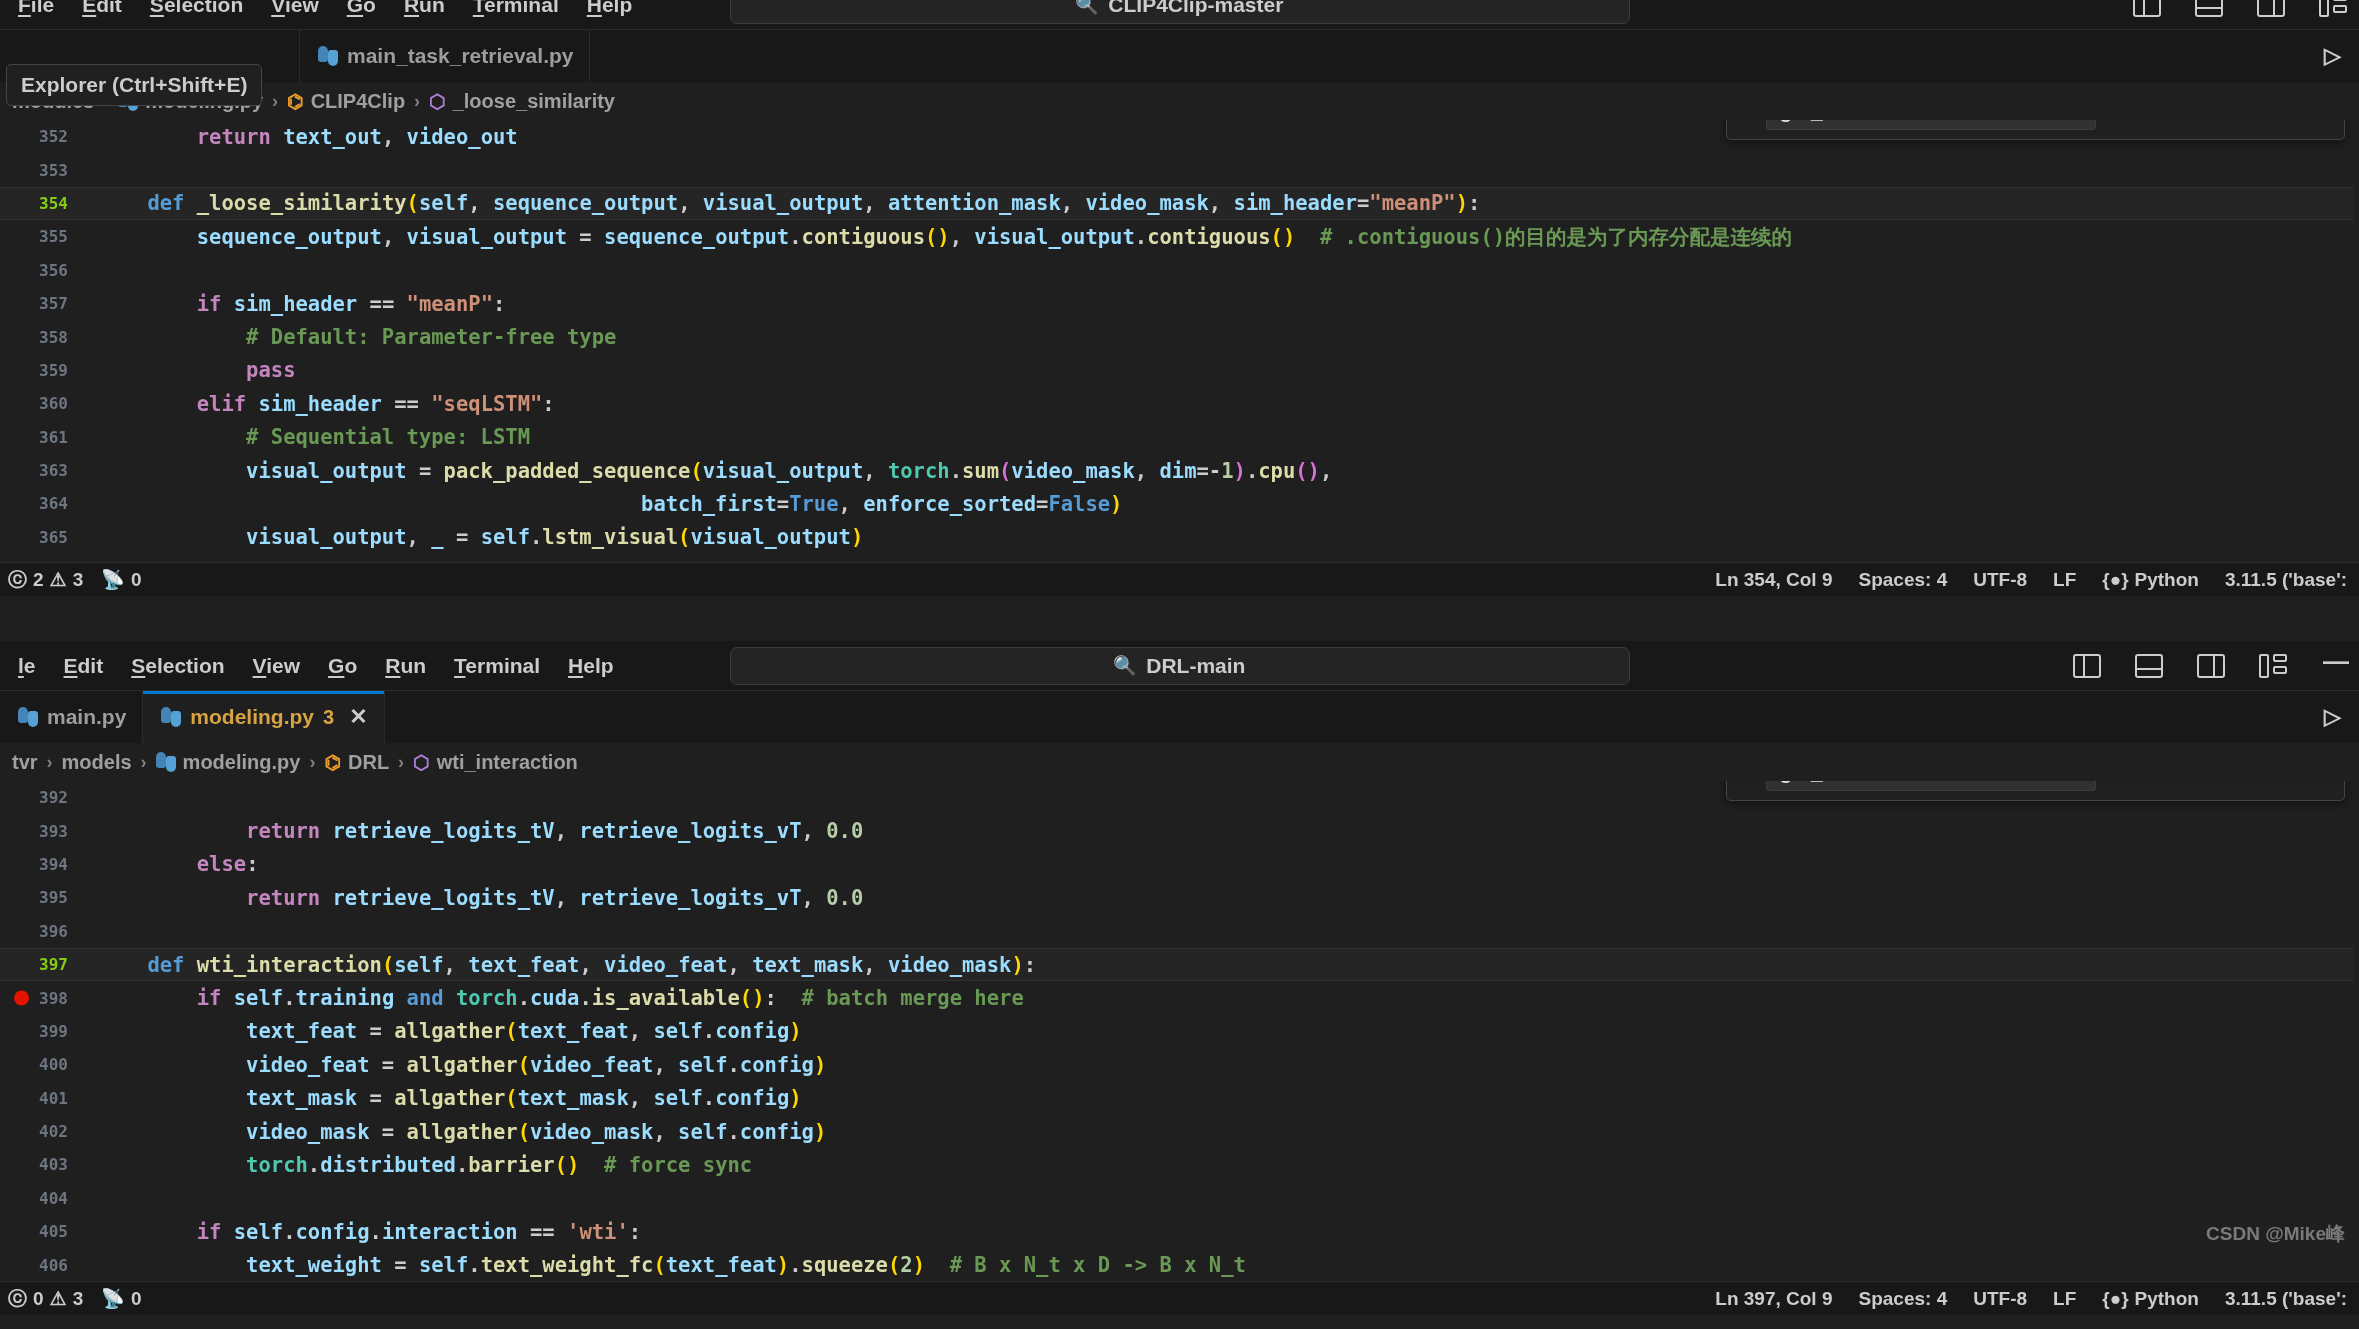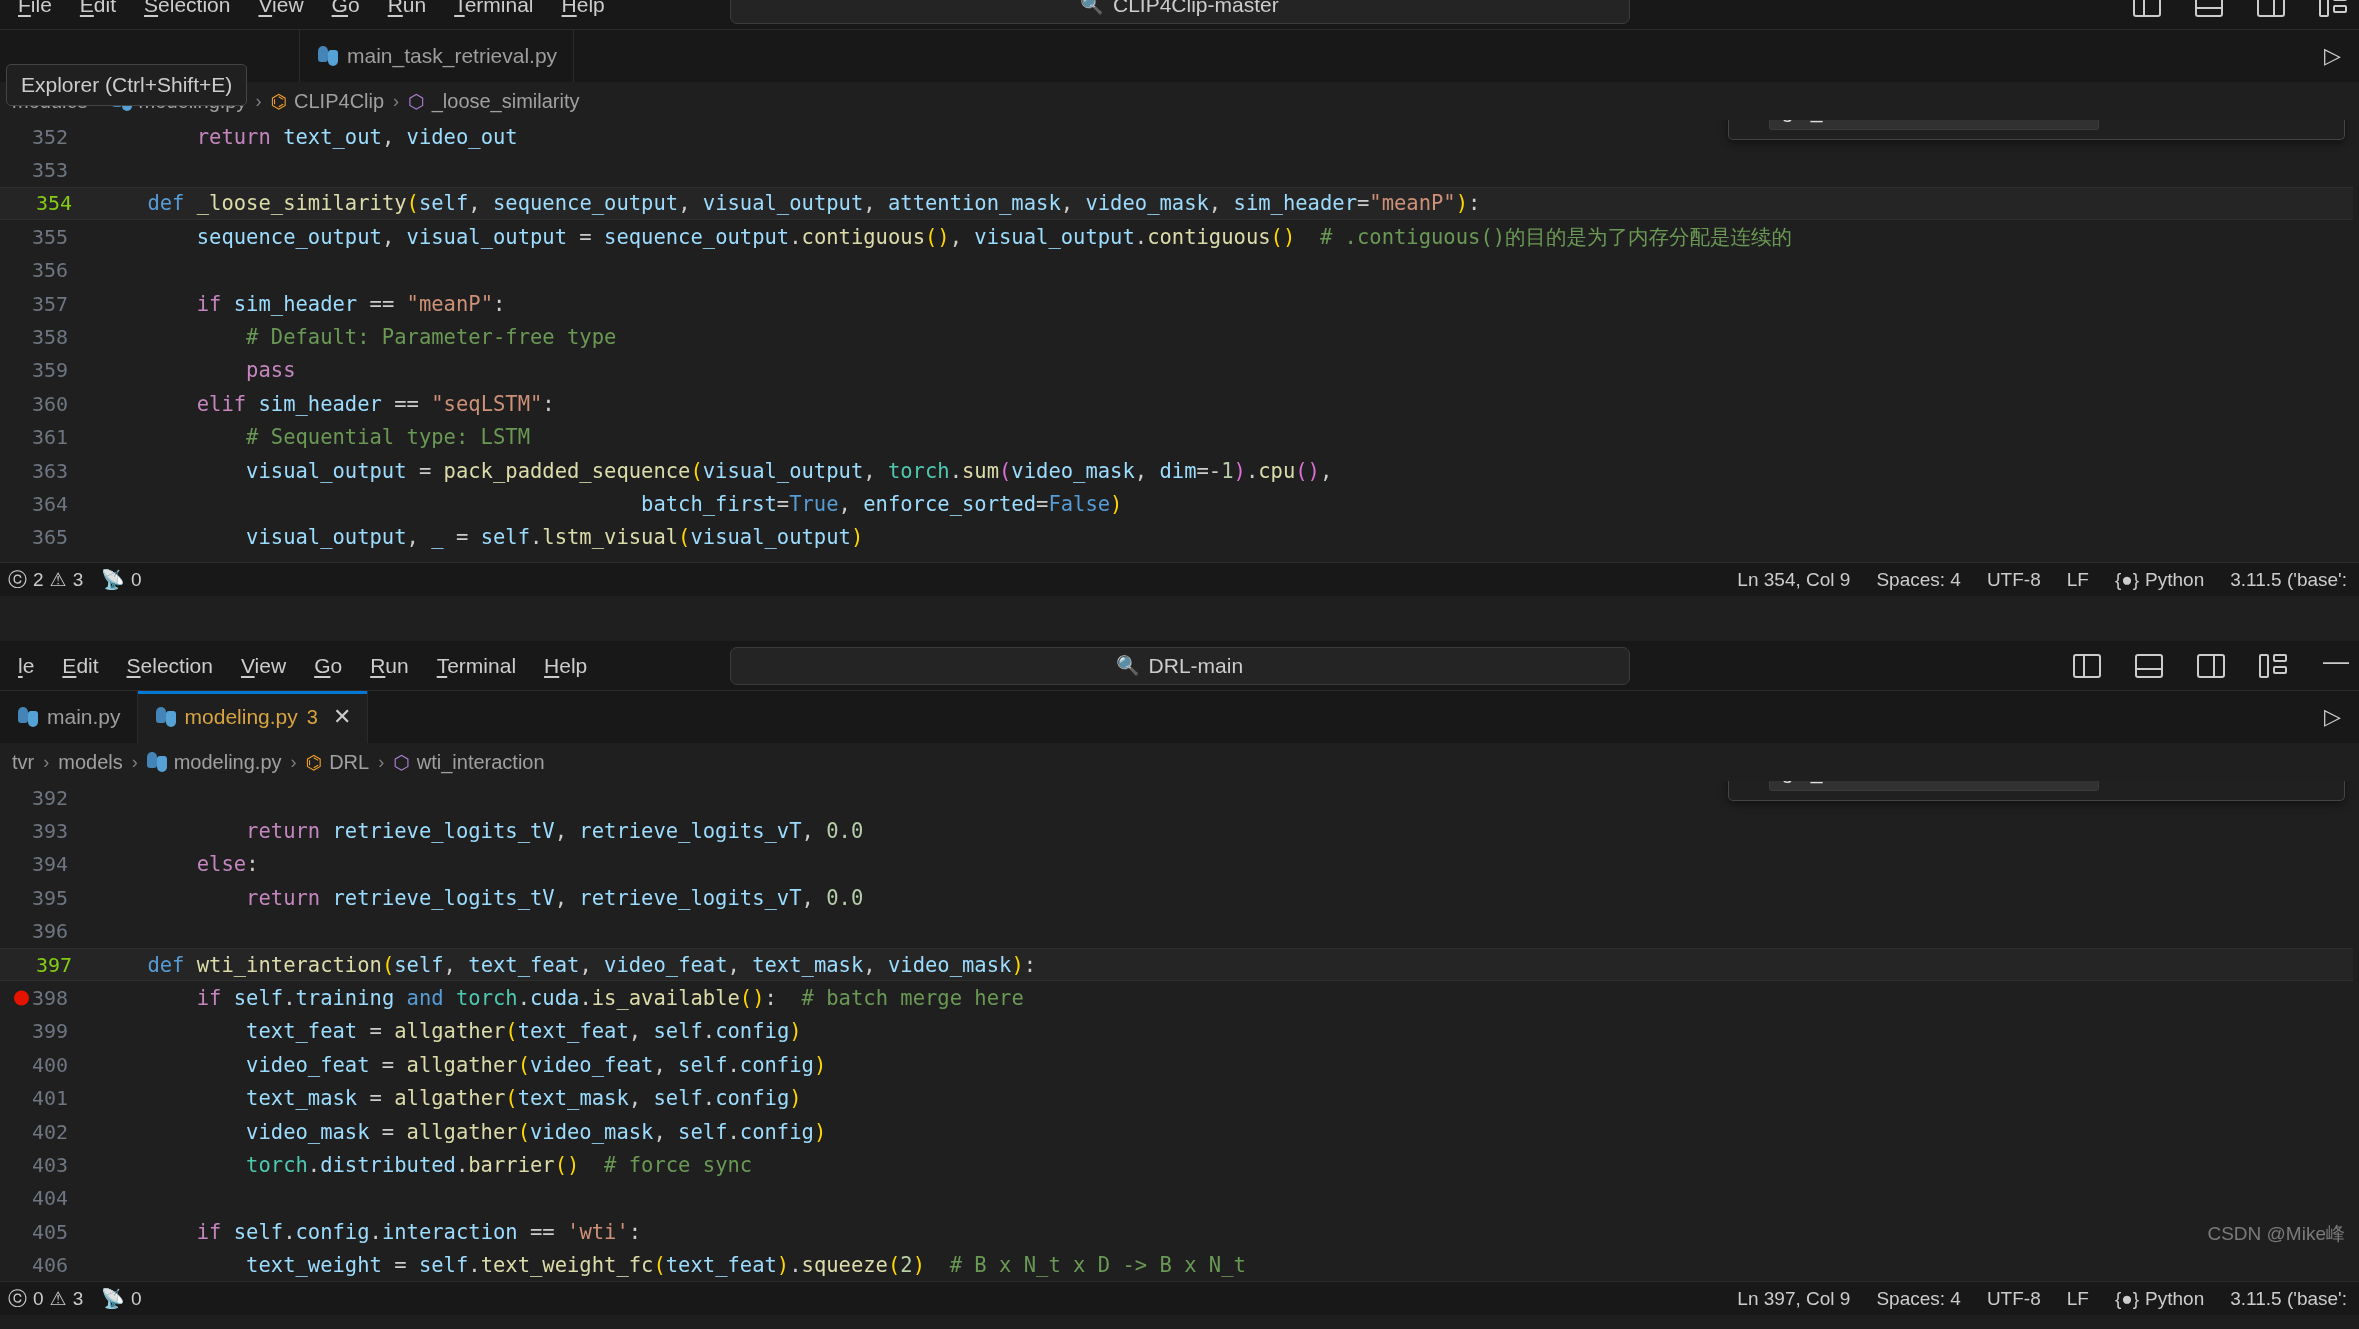--- a/index.html
+++ b/index.html
@@ -2,21 +2,21 @@
 <html><head>
 <meta charset="utf-8">
 <style>
   * { box-sizing: border-box; margin: 0; padding: 0; }
   html, body {
     width: 2359px; height: 1329px;
     background: #1e1e1e;
     font-family: "Liberation Sans", sans-serif;
     overflow: hidden;
   }
-  .app { position: relative; width: 2359px; height: 1051px; background: #181818; }
+  .app { position: relative; width: 2359px; height: 1051px; background: #181818; font-weight: bold; }
 
   
   .vswin { position: absolute; left: 0; width: 2359px; background: #1f1f1f; overflow: hidden; }
 
   .titlebar {
     height: 50px; background: #181818; display: flex; align-items: center;
     position: relative; border-bottom: 1px solid #2b2b2b;
   }
   .menus { display: flex; align-items: center; gap: 0px; padding-left: 4px; }
   .menu-item {
@@ -96,21 +96,21 @@
   .editor { position: relative; background: #1f1f1f; overflow: hidden; }
   .codearea { font-family: "DejaVu Sans Mono", "Liberation Mono", monospace; font-size: 20.5px; }
   .cline { display: flex; height: 33.4px; align-items: center; position: relative; white-space: pre; }
   .cline.hl { background: #252525; }
   .cline.hl::after {
     content:""; position:absolute; left:0; right:0; top:0; bottom:0;
     border-top:1px solid #2f2f2f; border-bottom:1px solid #2f2f2f; pointer-events:none;
   }
   .lnum {
     width: 96px; text-align: right; padding-right: 28px; color: #6e7681; flex: none;
-    font-family: "DejaVu Sans Mono", monospace; font-size: 20px;
+    font-family: "DejaVu Sans Mono", monospace; font-size: 16px;
   }
   .cline.hl .lnum { color: #84cc16; padding-left: 36px; }
   .bp { position:absolute; left: 14px; top: 50%; transform: translateY(-50%);
         width: 15px; height: 15px; border-radius: 50%; background:#e51400; }
   .ctext { flex: 1; color: #cccccc; padding-left: 2px; }
 
   
   .kw   { color:#c586c0; }   
   .kw2  { color:#569cd6; }   
   .fn   { color:#dcdcaa; }   

